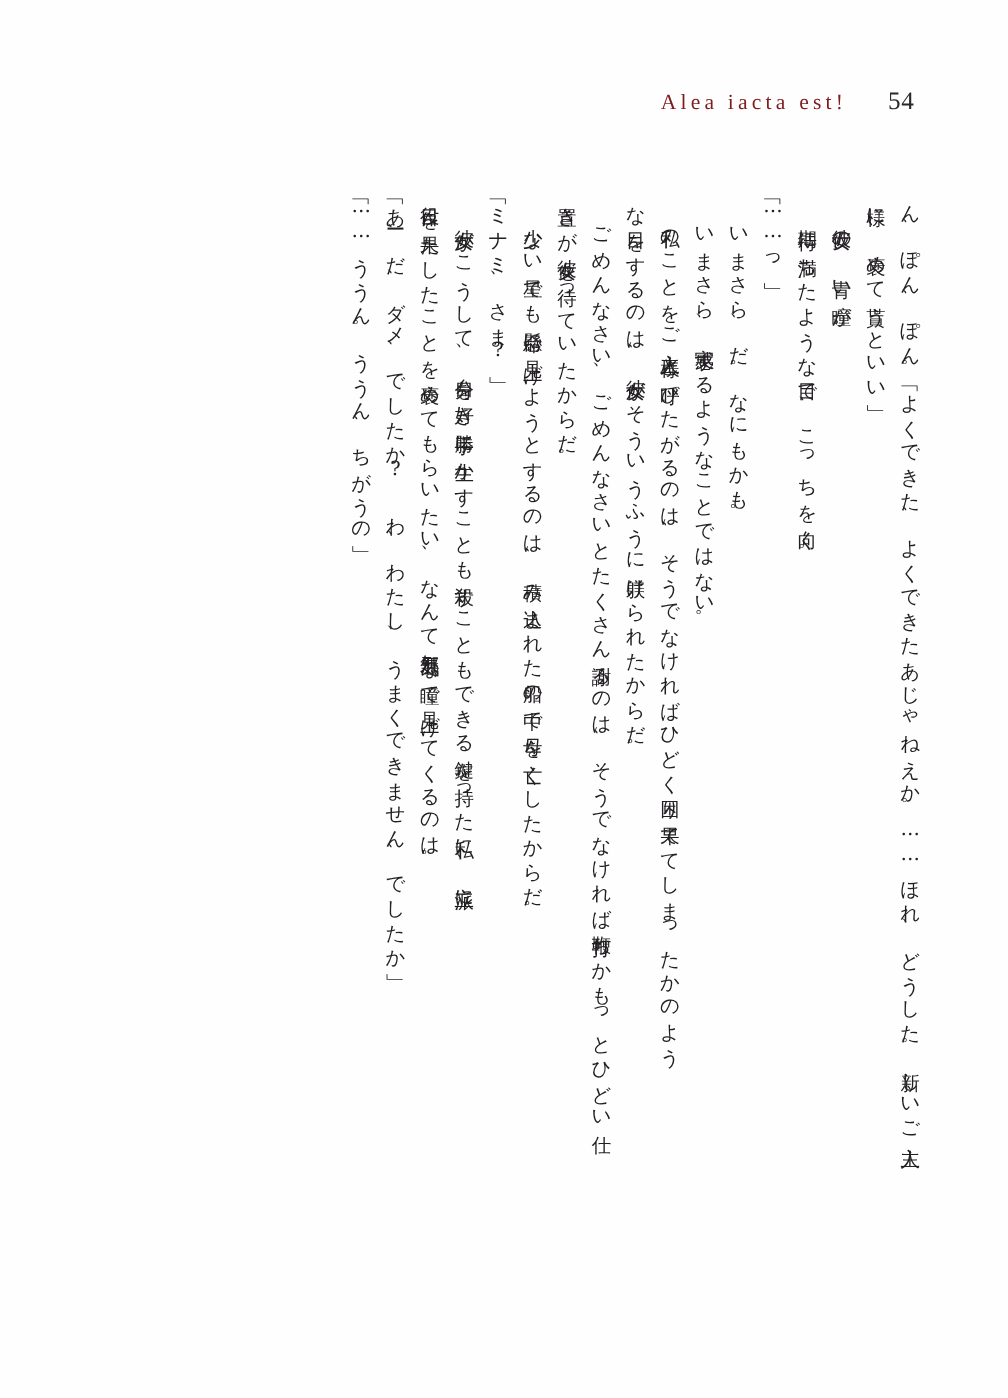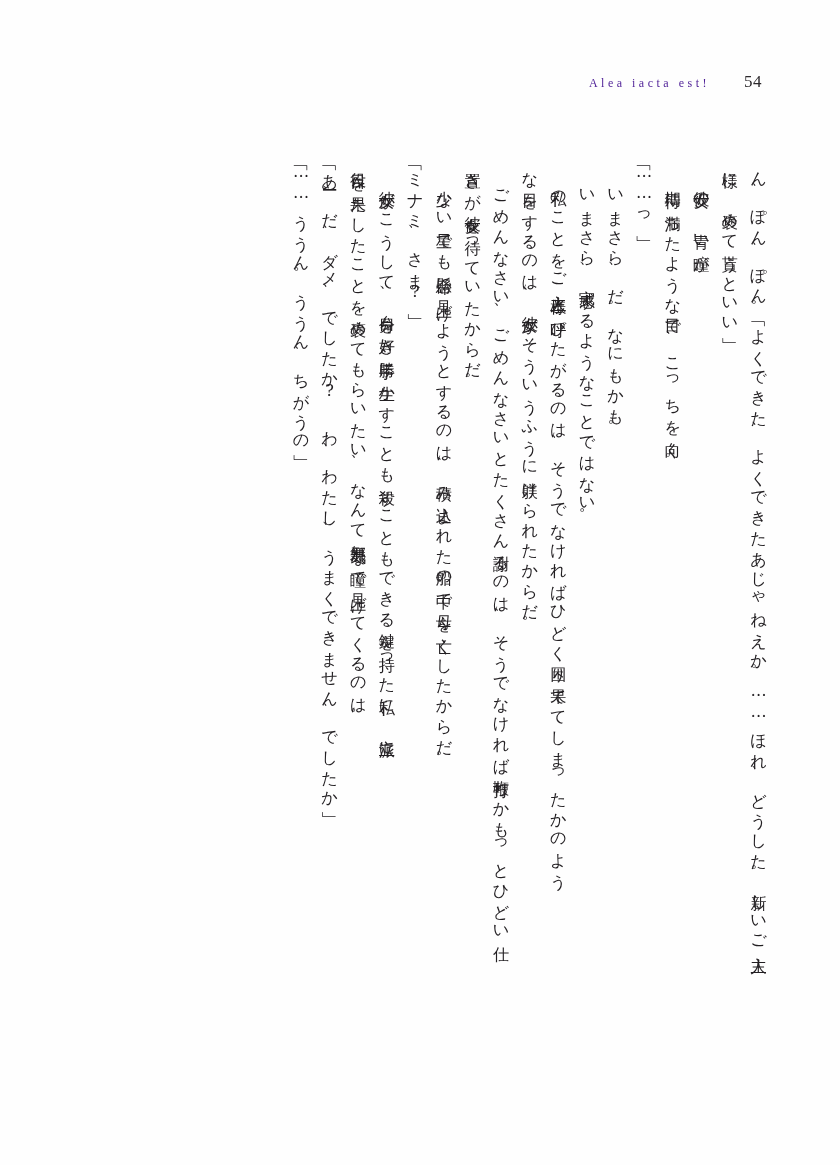--- a/index.html
+++ b/index.html
@@ -27,28 +27,28 @@
   .header {
     position: absolute;
     top: 72px;
     right: 78px;
     display: flex;
     align-items: baseline;
     gap: 34px;
   }
   .header-title {
     font-family: "Liberation Serif", serif;
-    font-size: 12px;
+    font-size: 18px;
     letter-spacing: 3.5px;
-    color: #4c1d95;
+    color: #7f1d1d;
     white-space: nowrap;
   }
   .header-pageno {
     font-family: "Liberation Serif", serif;
-    font-size: 17px;
+    font-size: 21px;
     color: #2b282b;
     letter-spacing: 0.5px;
   }
 
   
   .body-area {
     position: absolute;
     top: 160px;
     right: 74px;
     left: 120px;

